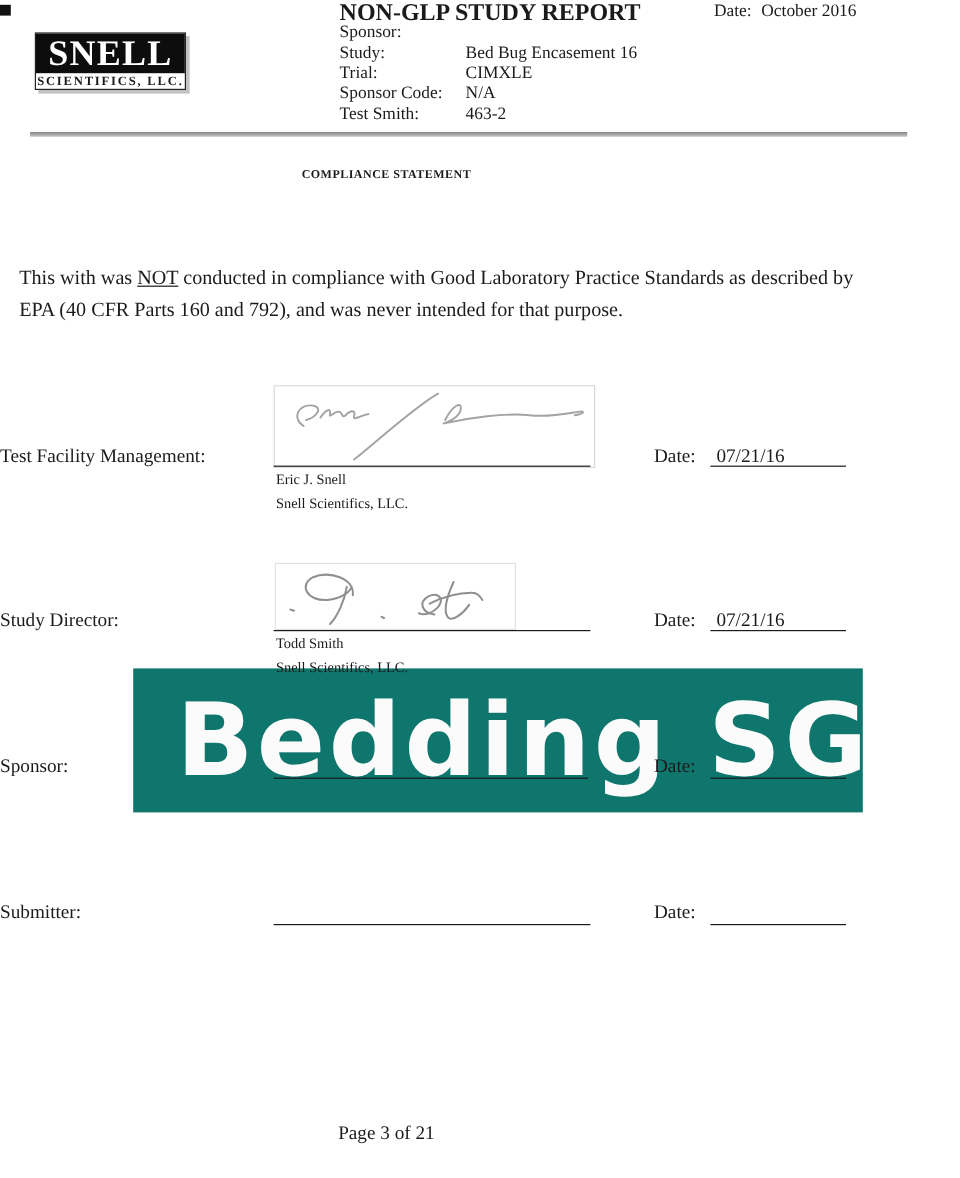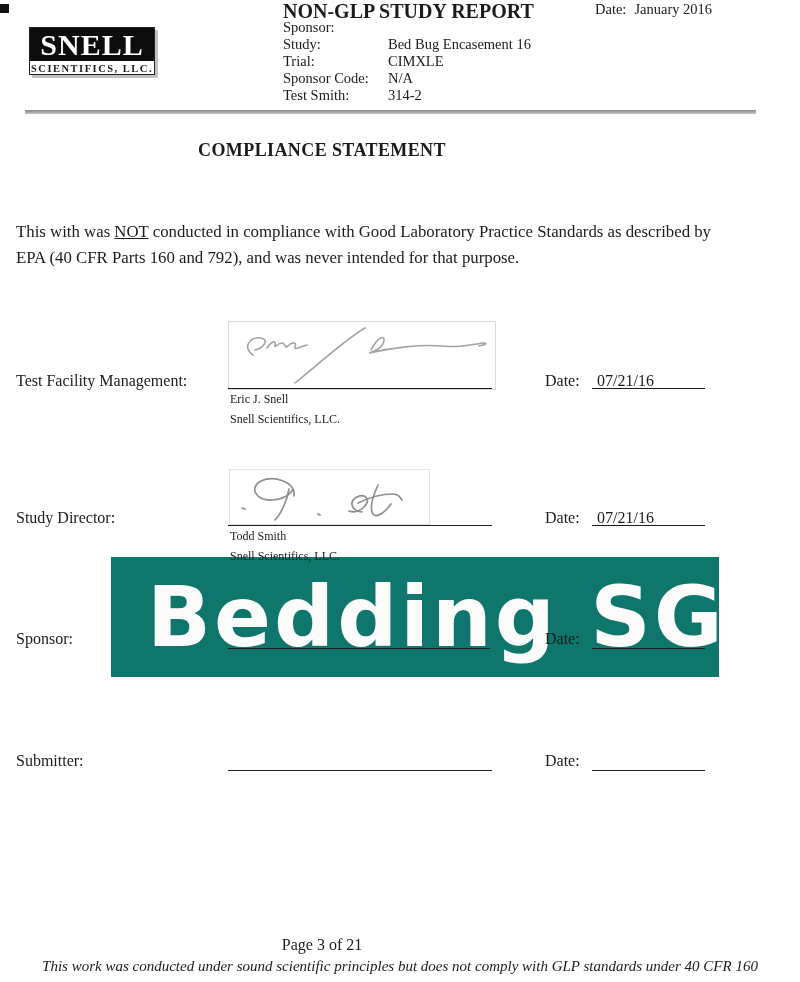--- a/index.html
+++ b/index.html
@@ -25,25 +25,25 @@
   
   .hdr-title{left:283px;top:0;font-size:20px;font-weight:bold;}
   .hdr-date{left:595px;top:1px;font-size:14.5px;}
   .hdr-date .val{margin-left:8px;}
   .hdr-row{font-size:14.5px;}
   .hdr-label{left:283px;}
   .hdr-value{left:388px;}
   .rule{left:25px;top:110px;width:731px;height:4px;
         background:linear-gradient(#858585,#c9c9c9);z-index:2;}
   .doc-title{left:0;top:140px;width:644px;text-align:center;
-             font-size:18px;font-weight:bold;letter-spacing:0.4px;z-index:2;}
+             font-size:10px;font-weight:bold;letter-spacing:0.4px;z-index:2;}
   .statement{left:16px;top:219px;width:724px;font-size:16.8px;line-height:26px;z-index:2;}
   .statement .em{text-decoration:underline;}
   
-  .sig-label{left:16px;font-size:16px;z-index:2;}
+  .sig-label{left:0;font-size:16px;z-index:2;}
   .sig-line{background:#1b1b1b;height:1px;z-index:2;}
   .sig-box{border:1px solid #d9d9d9;background:#fff;z-index:2;}
   .sig-name{left:230px;font-size:12px;z-index:2;}
   .date-label{left:545px;font-size:16px;z-index:2;}
   .date-value{left:597px;font-size:16px;z-index:2;}
   .watermark{left:111px;top:557px;width:608px;height:120px;background:#0f766e;z-index:1;
              display:flex;align-items:center;}
   .watermark-text{font-family:"DejaVu Sans","Liberation Sans",sans-serif;
                   font-weight:bold;font-size:84px;color:#fbfbfb;letter-spacing:3px;
                   padding-left:36px;white-space:nowrap;}
@@ -61,37 +61,37 @@
 
   <div class="abs logo">
     <div class="logo-top">
       <span class="logo-name">SNELL</span>
     </div>
     <div class="logo-sub">SCIENTIFICS, LLC.</div>
   </div>
 
   <div class="abs hdr-title">NON-GLP STUDY REPORT</div>
   <div class="abs hdr-date">
-    <span>Date:</span><span class="val">January 2016</span>
+    <span>Date:</span><span class="val">October 2016</span>
   </div>
 
   <div class="abs hdr-row hdr-label" style="top:19px">Sponsor:</div>
   <div class="abs hdr-row hdr-value" style="top:19px"></div>
 
   <div class="abs hdr-row hdr-label" style="top:36px">Study:</div>
   <div class="abs hdr-row hdr-value" style="top:36px">Bed Bug Encasement 16</div>
 
   <div class="abs hdr-row hdr-label" style="top:53px">Trial:</div>
   <div class="abs hdr-row hdr-value" style="top:53px">CIMXLE</div>
 
   <div class="abs hdr-row hdr-label" style="top:70px">Sponsor Code:</div>
   <div class="abs hdr-row hdr-value" style="top:70px">N/A</div>
 
   <div class="abs hdr-row hdr-label" style="top:87px">Test Smith:</div>
-  <div class="abs hdr-row hdr-value" style="top:87px">314-2</div>
+  <div class="abs hdr-row hdr-value" style="top:87px">463-2</div>
 
   <div class="abs rule"></div>
 
   <div class="abs doc-title">COMPLIANCE STATEMENT</div>
 
   <div class="abs statement"><span>This with was </span><span class="em">NOT</span><span> conducted in compliance with Good Laboratory Practice Standards as described by EPA (40 CFR Parts 160 and 792), and was never intended for that purpose.</span></div>
 
   <div class="abs watermark">
     <span class="watermark-text">Bedding SG</span>
   </div>
@@ -139,15 +139,14 @@
   <div class="abs sig-line" style="left:228px;top:648px;width:262px"></div>
   <div class="abs date-label" style="top:630px">Date:</div>
   <div class="abs sig-line" style="left:592px;top:648px;width:113px"></div>
 
   <div class="abs sig-label" style="top:752px">Submitter:</div>
   <div class="abs sig-line" style="left:228px;top:770px;width:264px"></div>
   <div class="abs date-label" style="top:752px">Date:</div>
   <div class="abs sig-line" style="left:592px;top:770px;width:113px"></div>
 
   <div class="abs footer-page">Page 3 of 21</div>
-  <div class="abs footer-note">This work was conducted under sound scientific principles but does not comply with GLP standards under 40 CFR 160</div>
 
 </div>
 
 </body></html>

